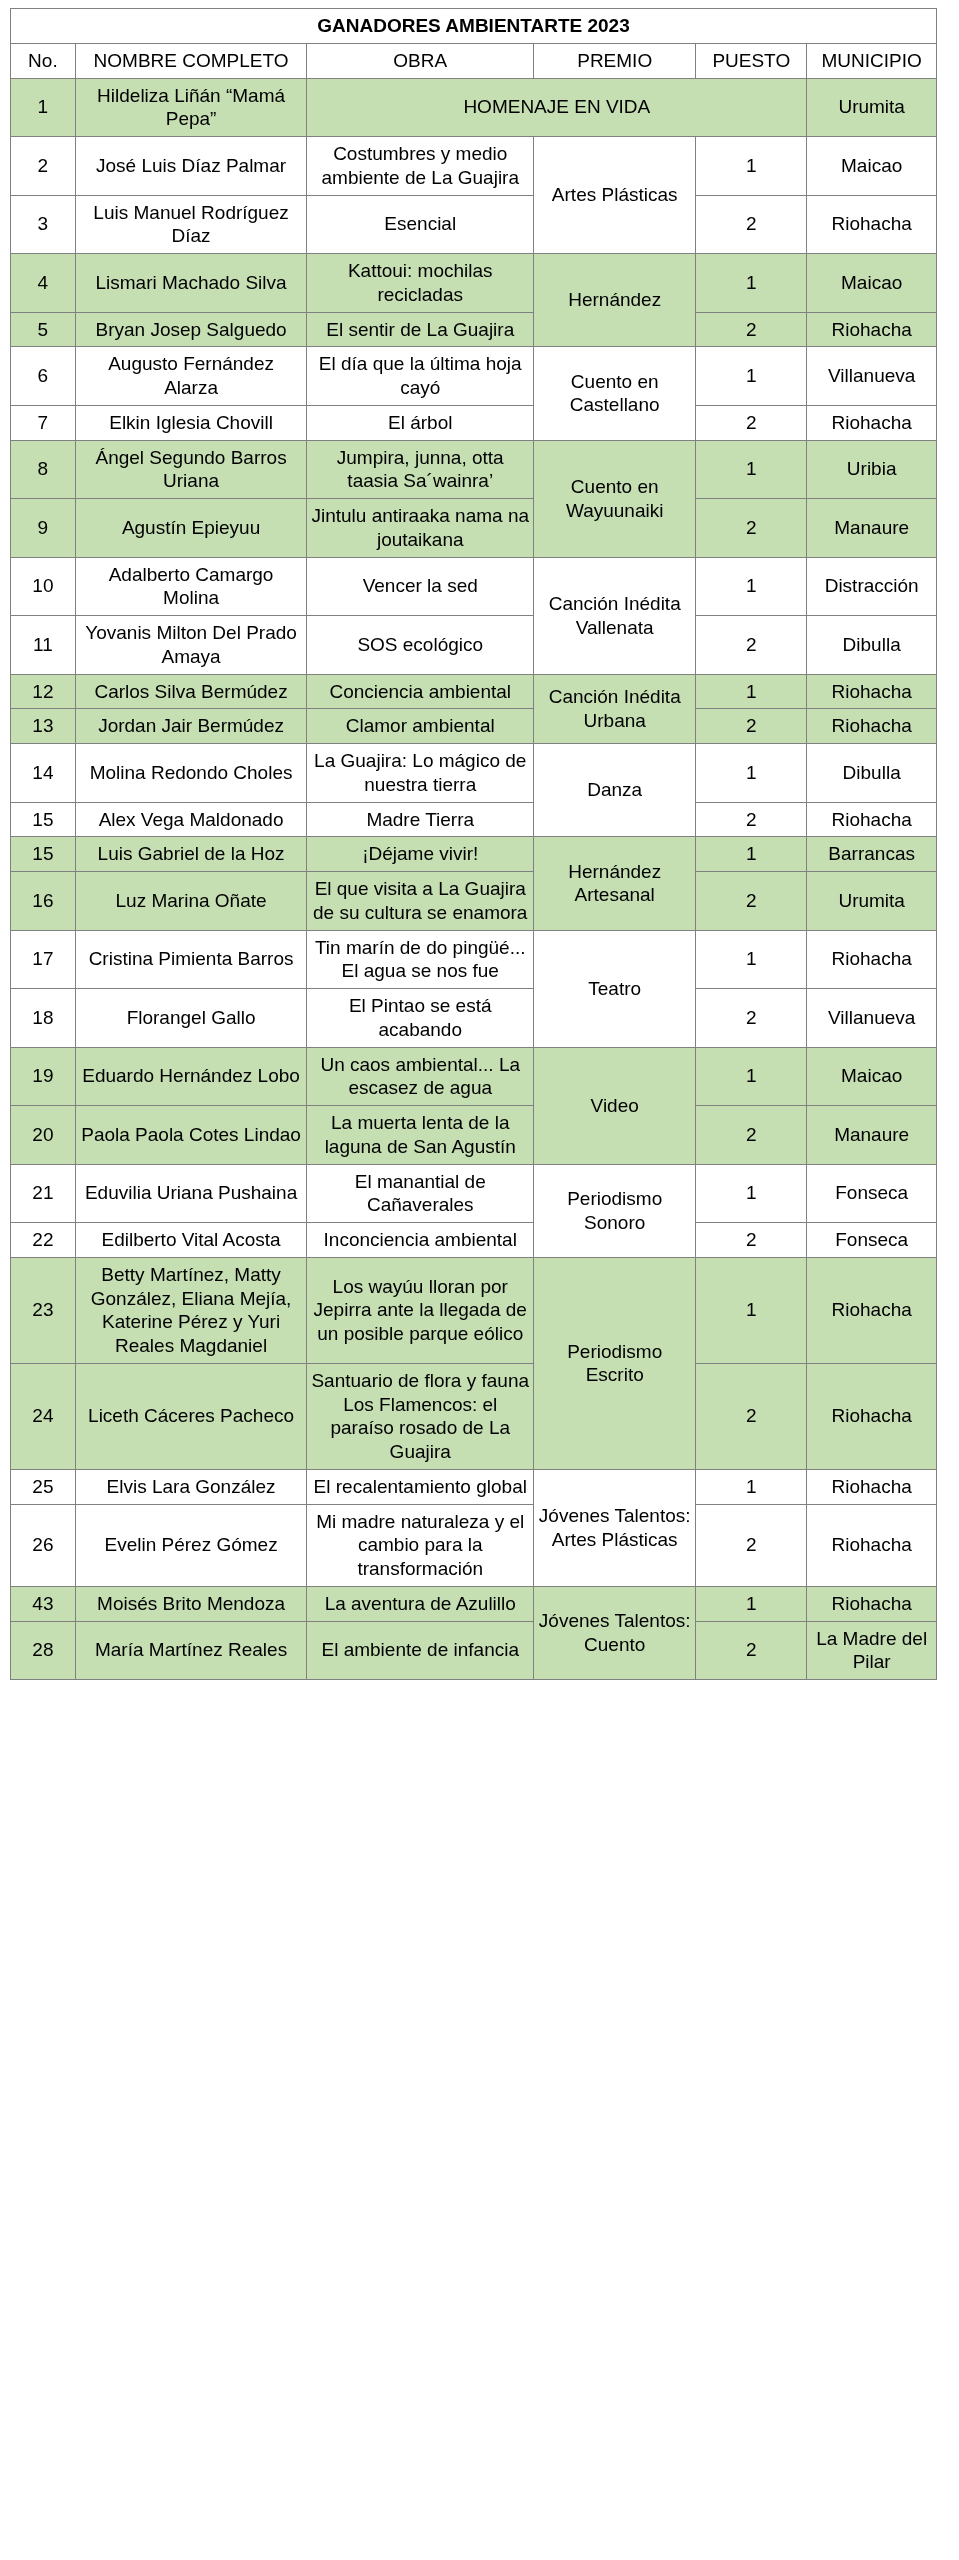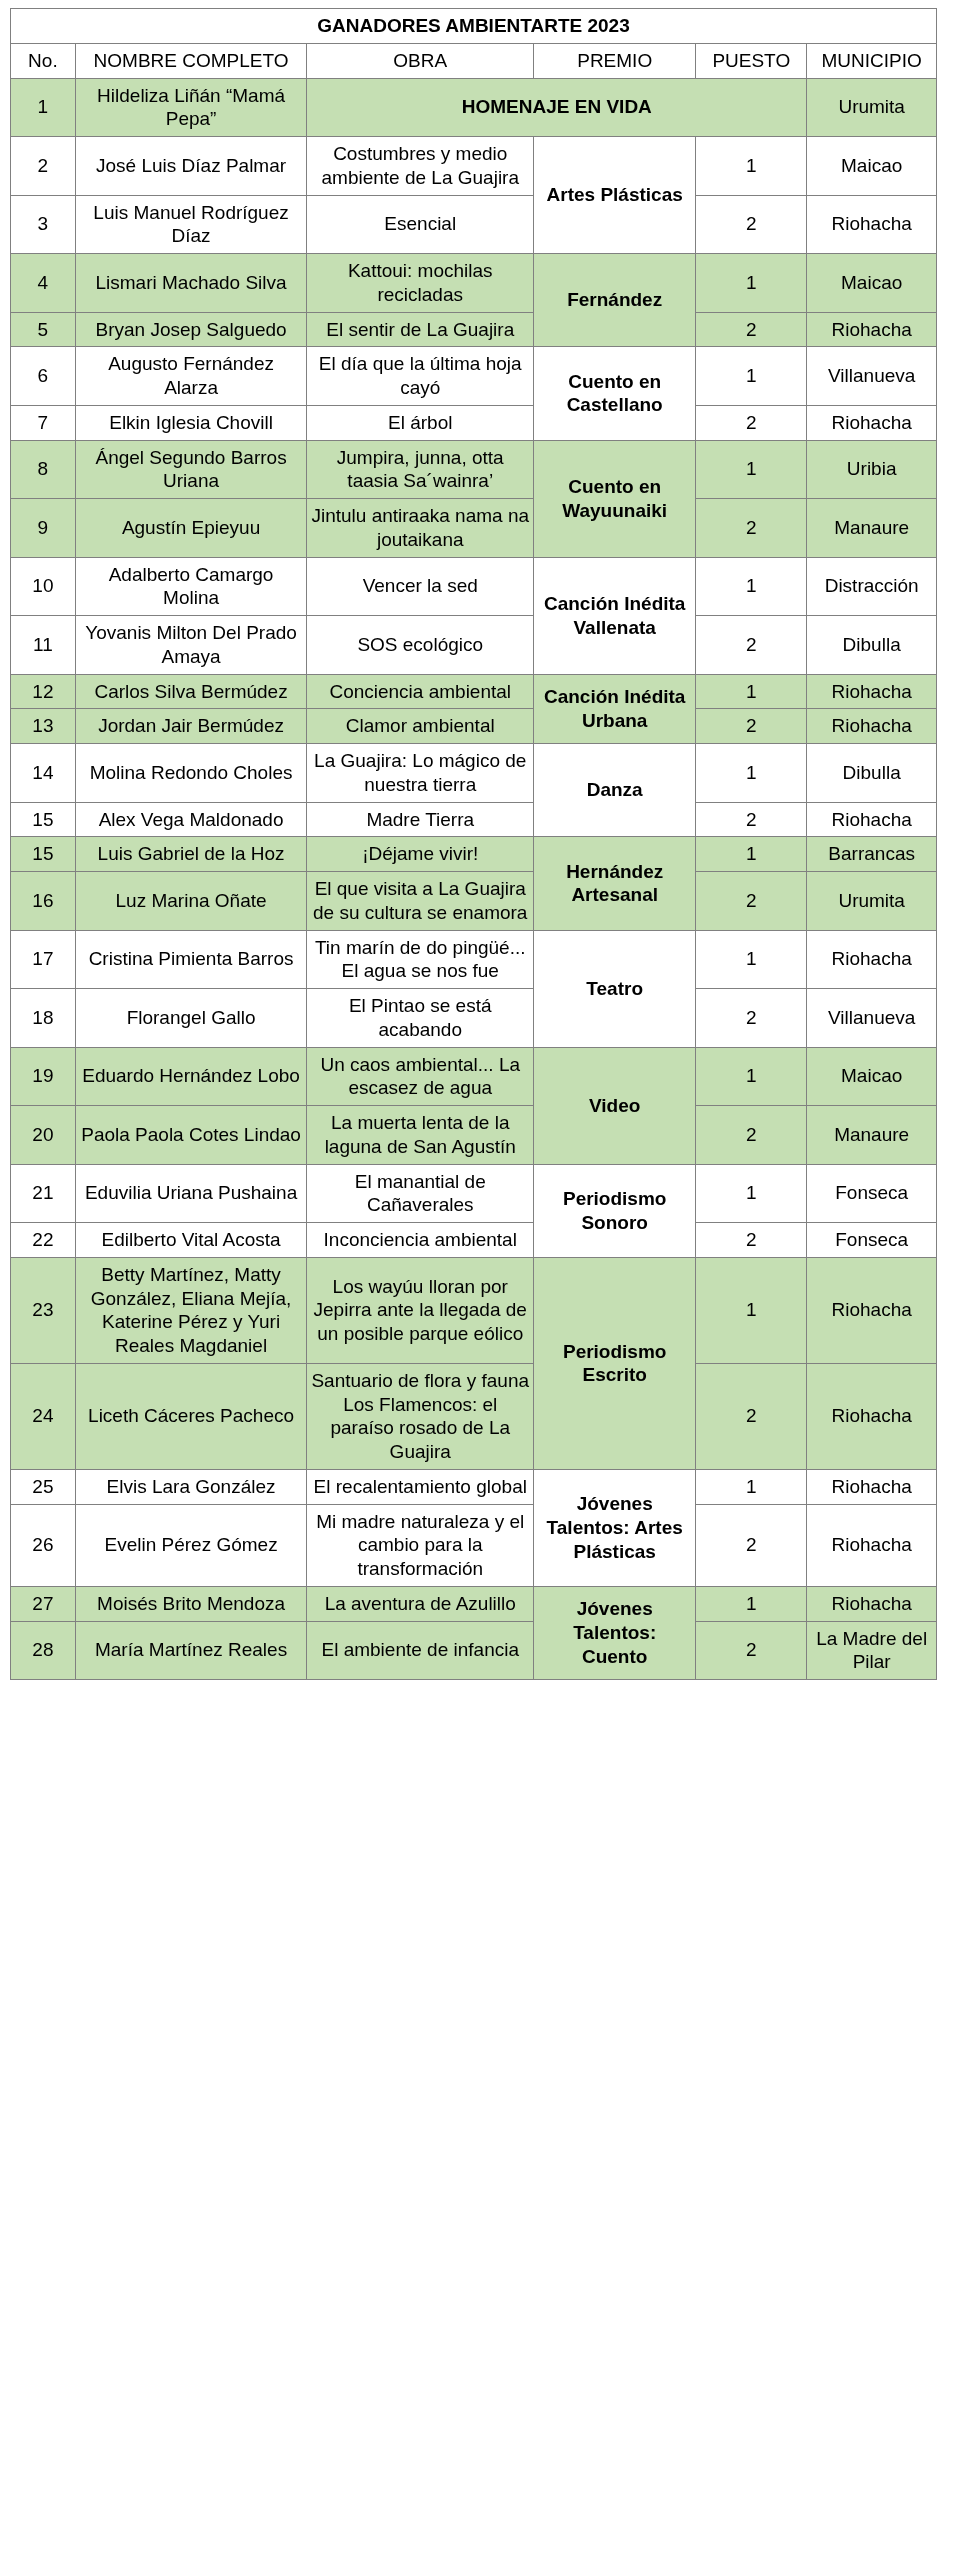--- a/index.html
+++ b/index.html
@@ -41,21 +41,21 @@
     font-size: 19px;
     padding: 8px 3px;
   }
   tr.green td {
     background: #c5dfb3;
   }
   tr.white td {
     background: #ffffff;
   }
   td.bold {
-    font-weight: bold;
+    font-weight: normal;
   }
   .col-no { width: 7.0%; }
   .col-nombre { width: 25.0%; }
   .col-obra { width: 24.5%; }
   .col-premio { width: 17.5%; }
   .col-puesto { width: 12.0%; }
   .col-muni { width: 14.0%; }
 </style>
 </head>
 <body>
@@ -105,21 +105,21 @@
         <td>Luis Manuel Rodríguez Díaz</td>
         <td>Esencial</td>
         <td>2</td>
         <td>Riohacha</td>
       </tr>
 
       <tr class="green">
         <td>4</td>
         <td>Lismari Machado Silva</td>
         <td>Kattoui: mochilas recicladas</td>
-        <td class="bold" rowspan="2">Fernández</td>
+        <td class="bold" rowspan="2">Hernández</td>
         <td>1</td>
         <td>Maicao</td>
       </tr>
       <tr class="green">
         <td>5</td>
         <td>Bryan Josep Salguedo</td>
         <td>El sentir de La Guajira</td>
         <td>2</td>
         <td>Riohacha</td>
       </tr>
@@ -294,21 +294,21 @@
       </tr>
       <tr class="white">
         <td>26</td>
         <td>Evelin Pérez Gómez</td>
         <td>Mi madre naturaleza y el cambio para la transformación</td>
         <td>2</td>
         <td>Riohacha</td>
       </tr>
 
       <tr class="green">
-        <td>27</td>
+        <td>43</td>
         <td>Moisés Brito Mendoza</td>
         <td>La aventura de Azulillo</td>
         <td class="bold" rowspan="2">Jóvenes Talentos: Cuento</td>
         <td>1</td>
         <td>Riohacha</td>
       </tr>
       <tr class="green">
         <td>28</td>
         <td>María Martínez Reales</td>
         <td>El ambiente de infancia</td>

